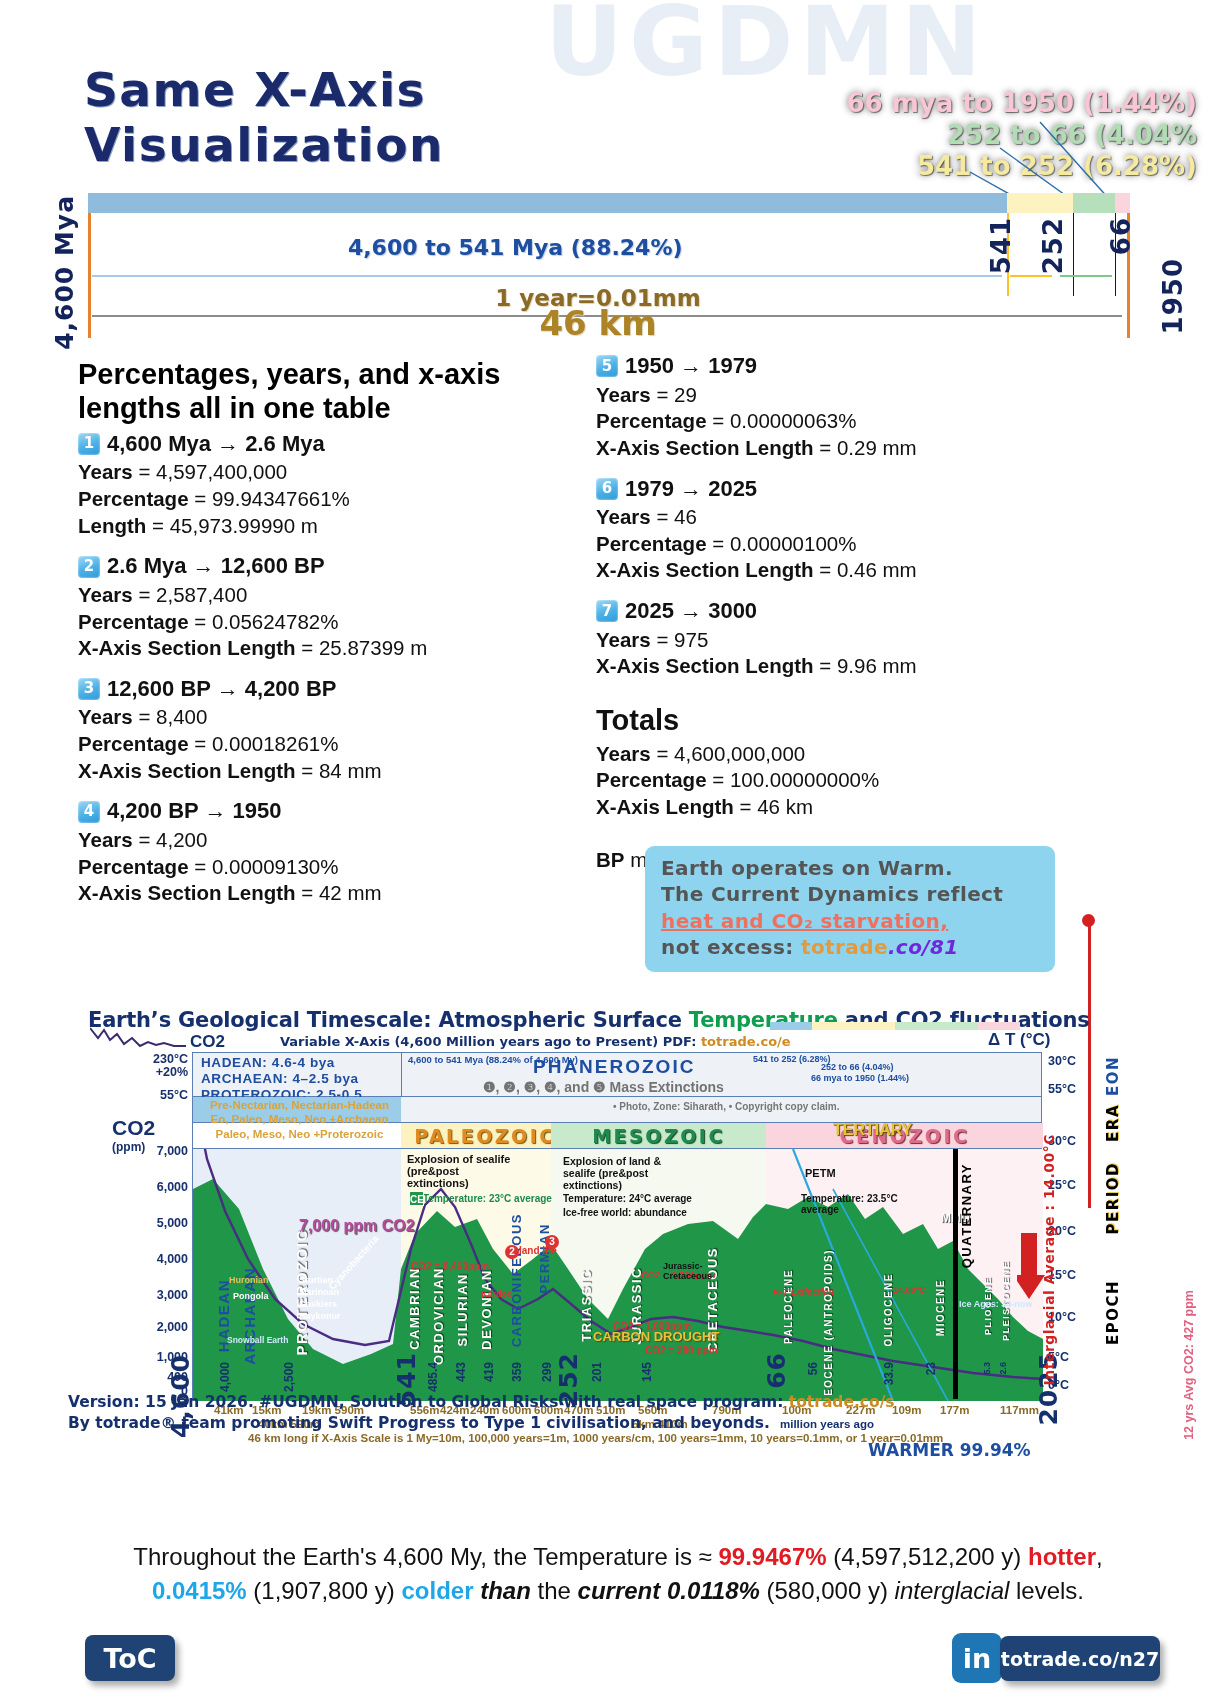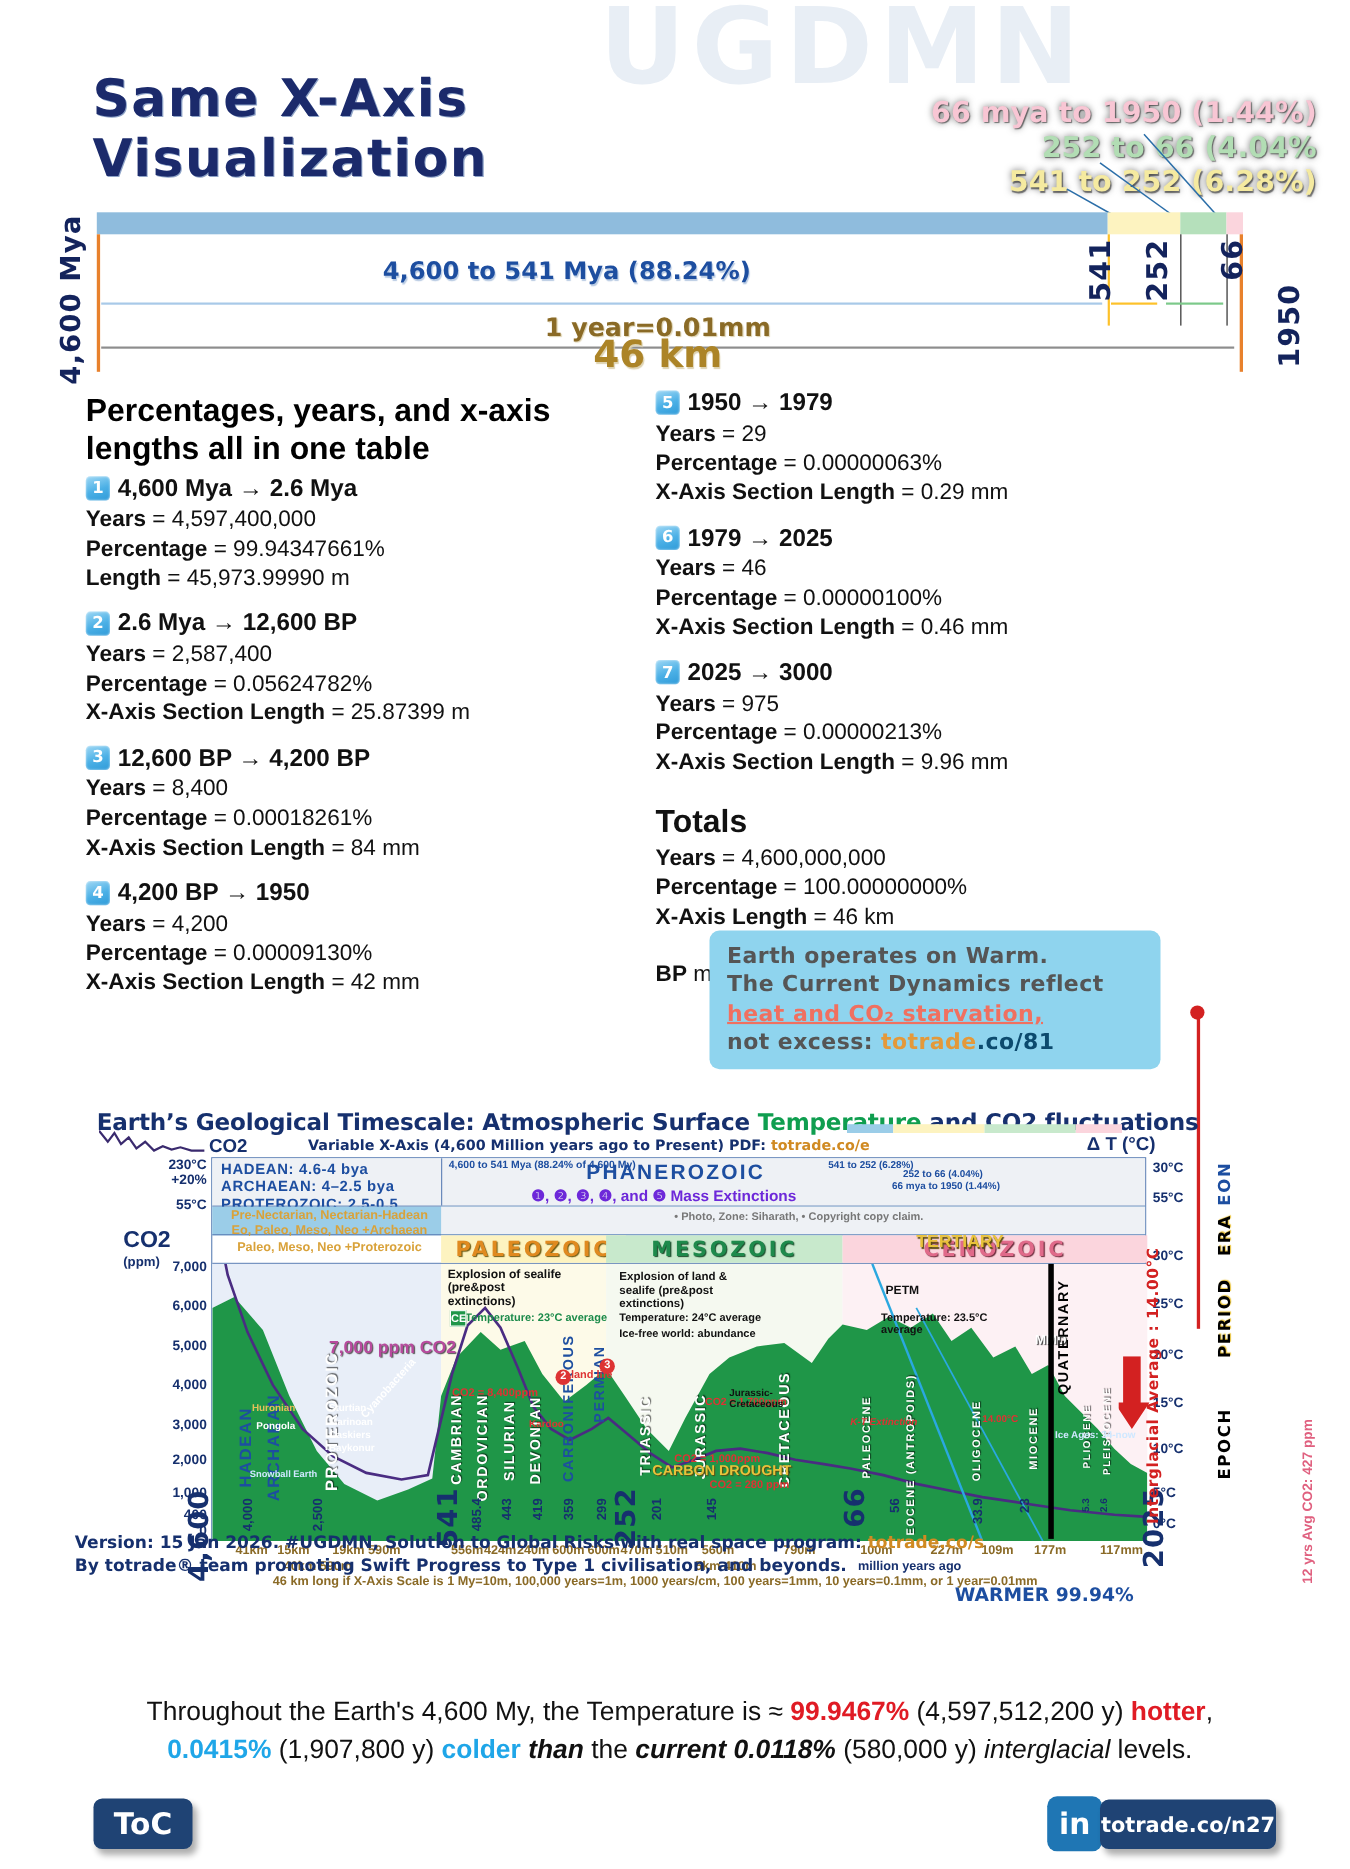--- a/index.html
+++ b/index.html
@@ -82,21 +82,21 @@
 
   
   #callout {
     position:absolute; left:645px; top:846px; width:410px; padding:9px 14px 11px 16px;
     background:#8fd4ee; border-radius:9px;
     font-family:"DejaVu Sans", sans-serif; font-weight:bold; font-size:20px;
     color:#555; line-height:1.32; letter-spacing:.4px;
   }
   #callout .l3 { color:#f07060; text-decoration:underline; }
   #callout .brand { color:#e4993a;text-align:center; }
-  #callout .brand2 { color:#0c4a6e; }
+  #callout .brand2 { color:#6d28d9;font-style:italic; }
   .pin { position:absolute; left:1082px; top:914px; width:13px; height:13px;
          border-radius:50%; background:#d32121; }
   .pin-stem { position:absolute; left:1088px; top:925px; width:2.5px; height:283px; background:#d32121; }
 
   
   #geochart { position:absolute; left:80px; top:1008px; width:1070px; height:432px; }
   .chart-title { position:absolute; left:8px; top:0; font-family:"DejaVu Sans",sans-serif;
      font-weight:bold; font-size:21px; color:#16306e; letter-spacing:-.2px; white-space:nowrap; }
   .chart-title .grn { color:#0f9e4f; }
   .chart-sub { position:absolute; left:200px; top:26px; font-family:"DejaVu Sans",sans-serif;
@@ -111,21 +111,21 @@
   .band { position:absolute; left:0; width:100%; }
   .band-eon { top:0; height:44px; background:#eef1f5; border-bottom:1px solid #5b7fb5; }
   .band-eon-blue { top:44px; height:26px; background:#9bcde8; border-bottom:1px solid #5b7fb5; }
   .band-era { top:70px; height:26px; border-bottom:1px solid #5b7fb5; }
   .plot-main { position:absolute; top:96px; left:0; right:0; bottom:0; }
 
   .eon-txt { position:absolute; left:8px; top:2px; font-weight:bold; font-size:13.5px;
              color:#1d4ea0; line-height:1.18; letter-spacing:.6px; }
   .phan-lbl { position:absolute; left:340px; top:3px; font-weight:bold; font-size:19px;
              color:#1d4ea0; letter-spacing:2px; }
-  .phan-sub { position:absolute; left:290px; top:26px; font-weight:bold; font-size:14px; color:#6d28d9; }
+  .phan-sub { position:absolute; left:290px; top:26px; font-weight:bold; font-size:14px; color:#737373; }
   .precam-sub { position:absolute; left:4px; top:1px; font-weight:bold; font-size:11.5px;
              color:#d9a23a; line-height:1.25; text-align:center; width:205px; }
 
   .era-seg { position:absolute; top:0; height:100%; display:flex; align-items:center;
              justify-content:center; font-family:"DejaVu Sans",sans-serif; font-weight:bold;
              font-size:19px; letter-spacing:2.5px; }
   .era-paleo { background:#fdf3c0; color:#e08a20; text-shadow:1px 1px 1px #6b5a14; }
   .era-meso  { background:#c8e9cc; color:#1e8a4c; text-shadow:1px 1px 1px #1a4a2a; }
   .era-ceno  { background:#fbd5dd; color:#e06a8a; text-shadow:1px 1px 1px #6b2a3a; }
   .period-lbl { position:absolute; font-weight:bold; font-size:13px; color:#fff;
@@ -297,21 +297,20 @@
     <div class="row"><b>Percentage</b> = <span>0.00000100%</span></div>
     <div class="row"><b>X-Axis Section Length</b> = <span>0.46 mm</span></div>
   </div>
 
   <div class="blk">
     <div class="blk-head">
         <span class="numbox">7</span>
         <span>2025 → 3000</span>
       </div>
     <div class="row"><b>Years</b> = <span>975</span></div>
-    <div class="row"><b>Percentage</b> = <span>0.00000213%</span></div>
     <div class="row"><b>X-Axis Section Length</b> = <span>9.96 mm</span></div>
   </div>
 
   <div class="blk" style="margin-top:22px">
     <div class="tot-title">Totals</div>
     <div class="row"><b>Years</b> = <span>4,600,000,000</span></div>
     <div class="row"><b>Percentage</b> = <span>100.00000000%</span></div>
     <div class="row"><b>X-Axis Length</b> = <span>46 km</span></div>
   </div>
 

